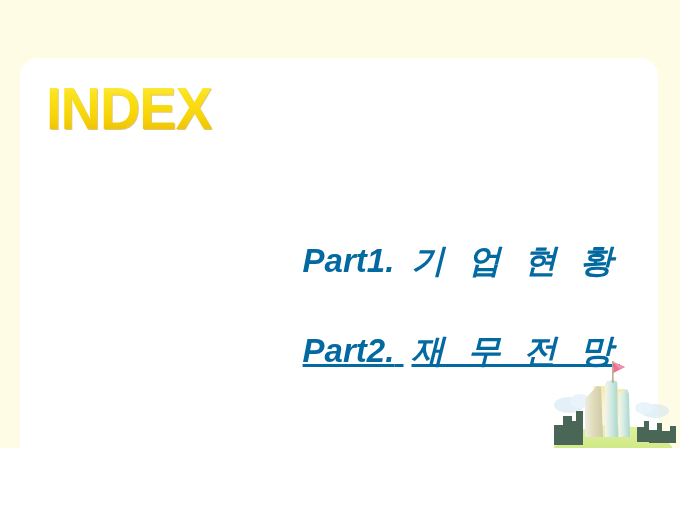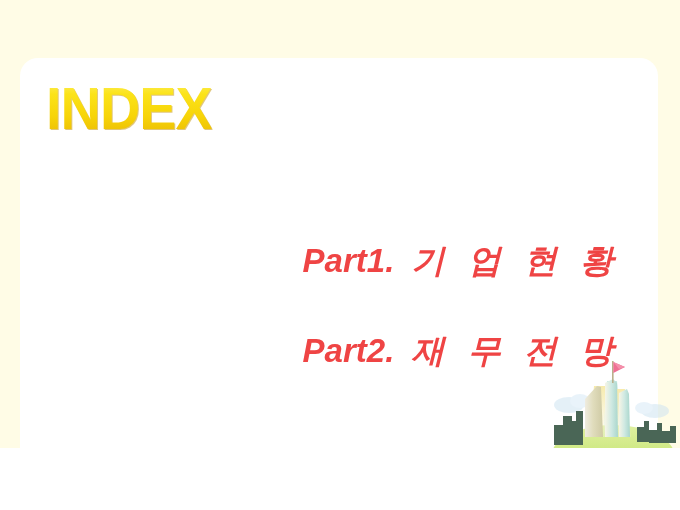--- a/index.html
+++ b/index.html
@@ -66,30 +66,31 @@
   
   #parts {
     position: absolute;
     left: 0;
     top: 238px;
     width: 620px;
     z-index: 6;
     text-align: right;
   }
   .part-line {
-    color: #ef4444;
+    color: #0369a1;
     font-family: "Liberation Sans", "DejaVu Sans", sans-serif;
     font-size: 33px;
     font-weight: bold;
     font-style: italic;
     line-height: 46px;
     white-space: nowrap;
   }
   .part-line.second {
     margin-top: 44px;
+    text-decoration: underline;
   }
   .part-label {
     letter-spacing: 0px;
   }
   .part-korean {
     letter-spacing: 7px;
     margin-left: 8px;
     padding-right: 0px;
   }
 

